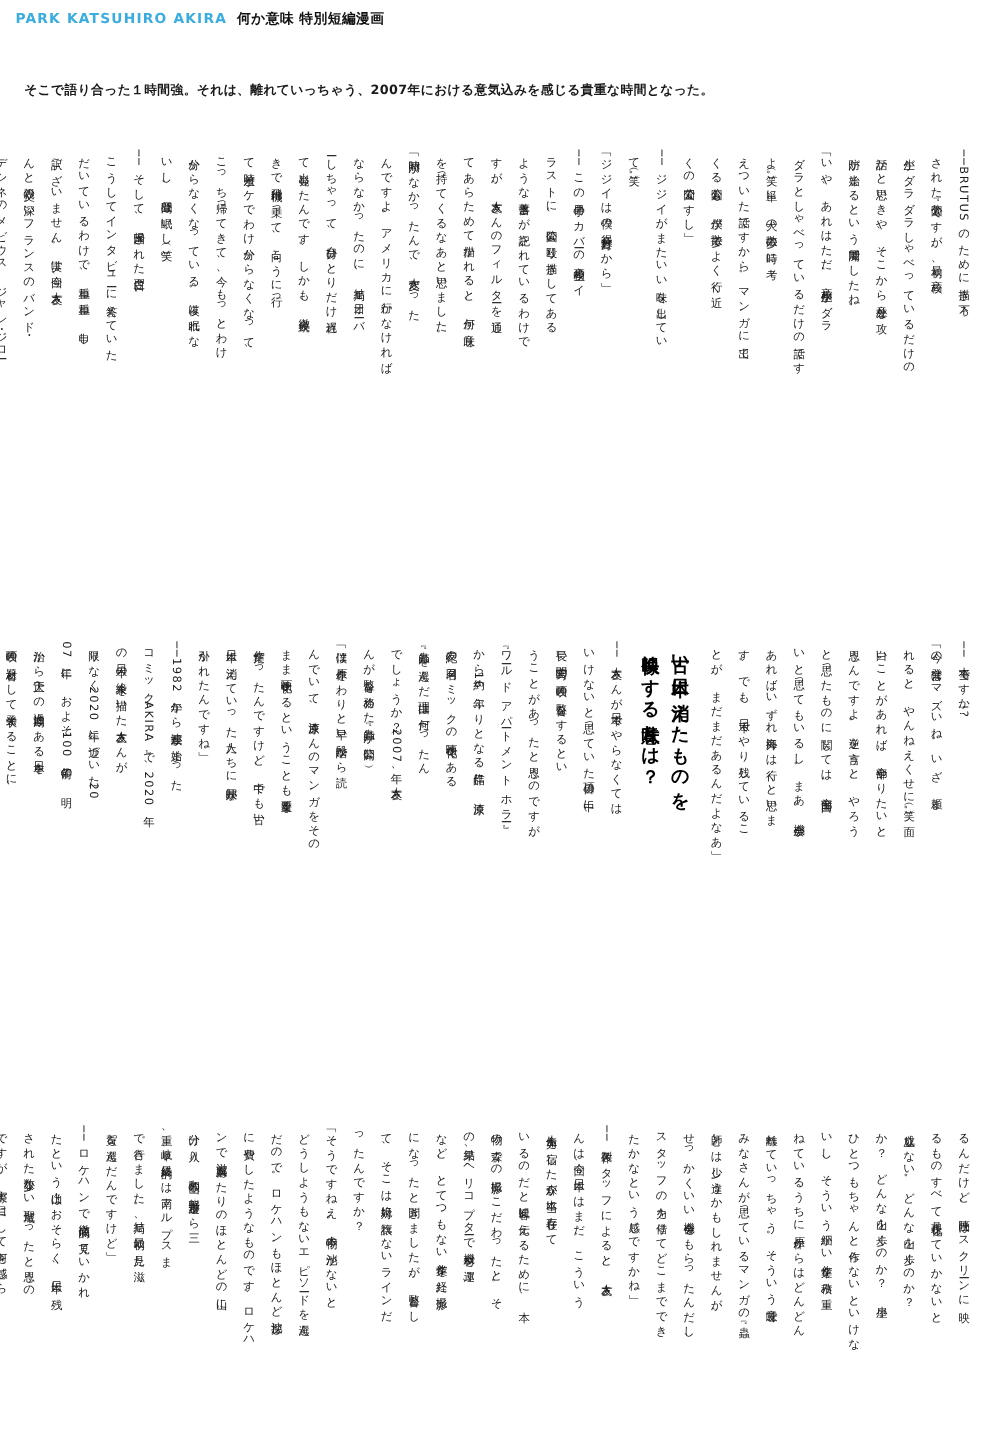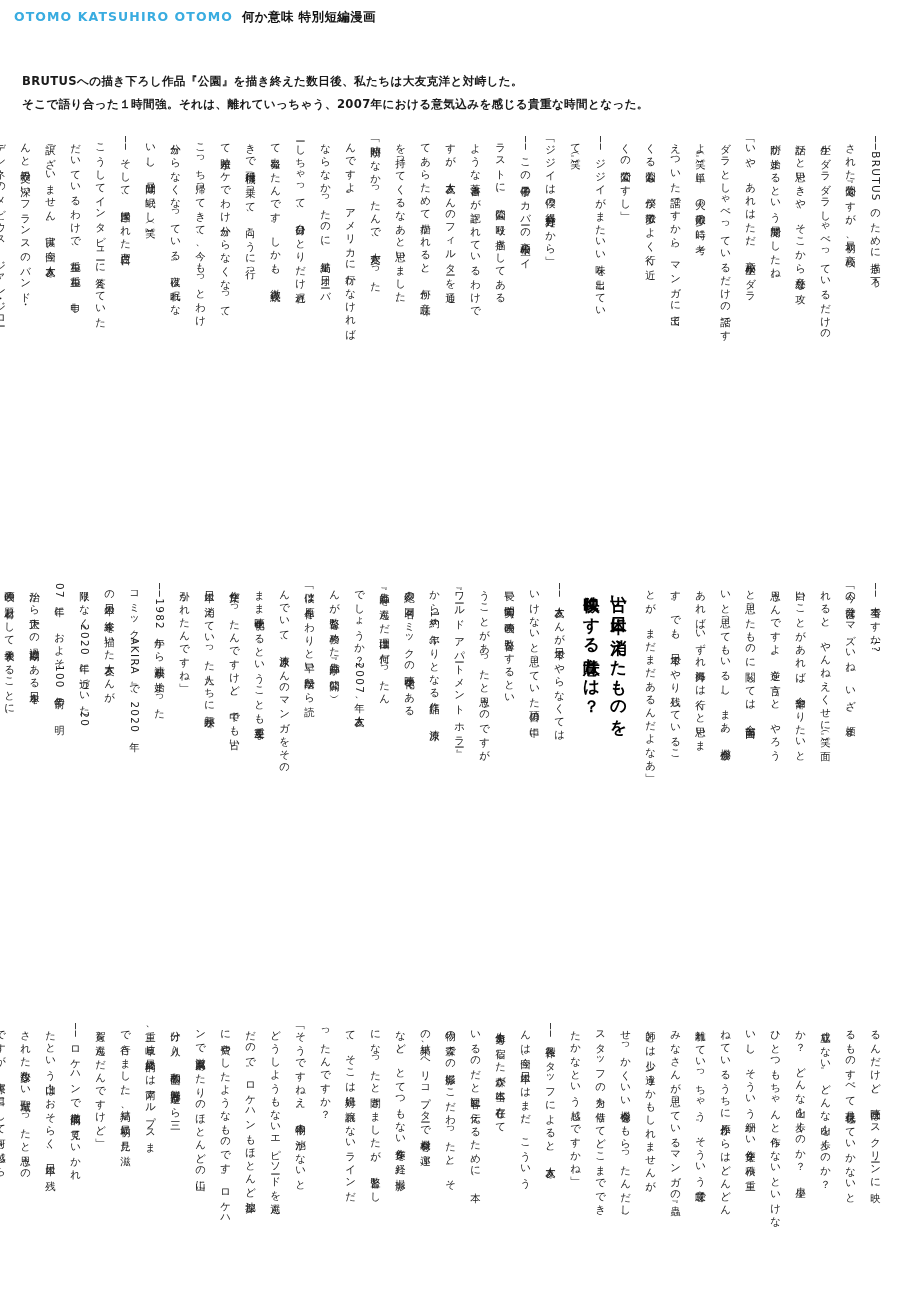--- a/index.html
+++ b/index.html
@@ -93,26 +93,25 @@
     white-space: nowrap;
     color: #000000;
     padding-left: 6px;
     padding-right: 6px;
   }
 </style>
 </head>
 <body>
 
 <div class="masthead">
-  <span class="mh-latin">OTOMO  KATSUHIRO OTOMO</span>
+  <span class="mh-latin">PARK  KATSUHIRO AKIRA</span>
   <span class="mh-jp">何か意味 特別短編漫画</span>
 </div>
 
 <div class="lead">
-  <div>BRUTUSへの描き下ろし作品『公園』を描き終えた数日後、私たちは大友克洋と対峙した。</div>
   <div>そこで語り合った１時間強。それは、離れていっちゃう、2007年における意気込みを感じる貴重な時間となった。</div>
 </div>
 
 <div class="band" id="band-1">
     <div class="vcol">──BRUTUSのために描き下ろ</div>
     <div class="vcol">された『公園』ですが、最初、高校</div>
     <div class="vcol">生がダラダラしゃべっているだけの</div>
     <div class="vcol">話かと思いきや、そこから意外な攻</div>
     <div class="vcol">防が始まるという展開でしたね。</div>
     <div class="vcol">「いや、あれはただ、高校生がダラ</div>

